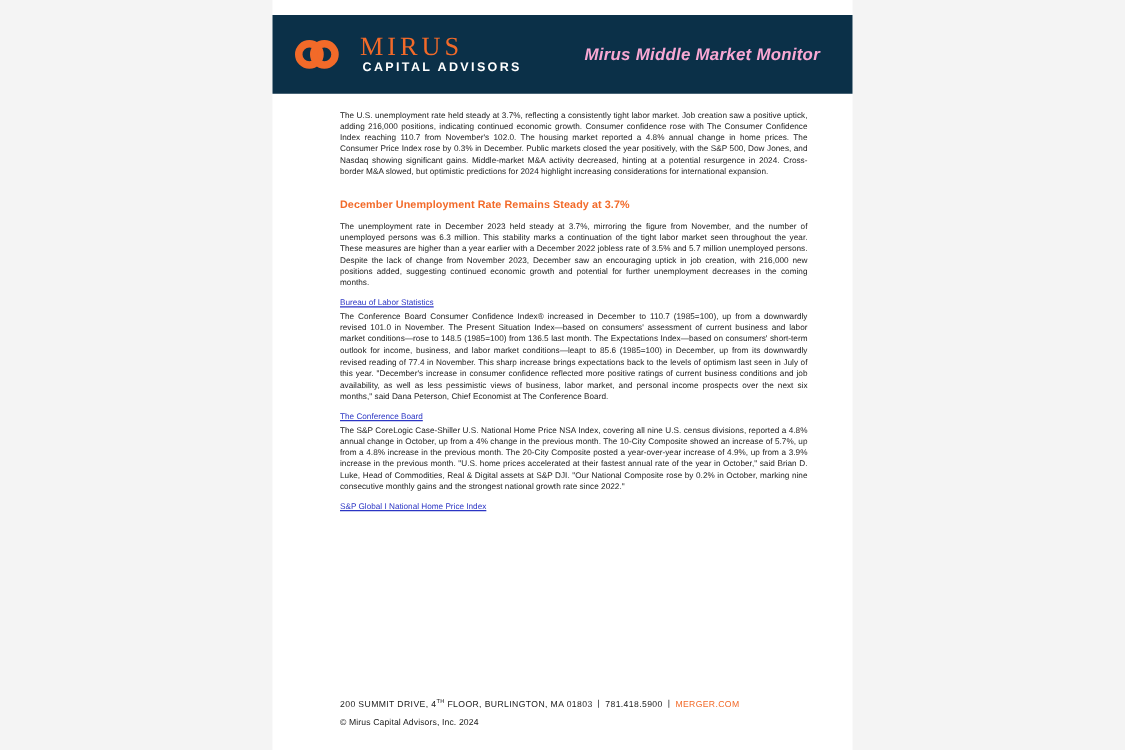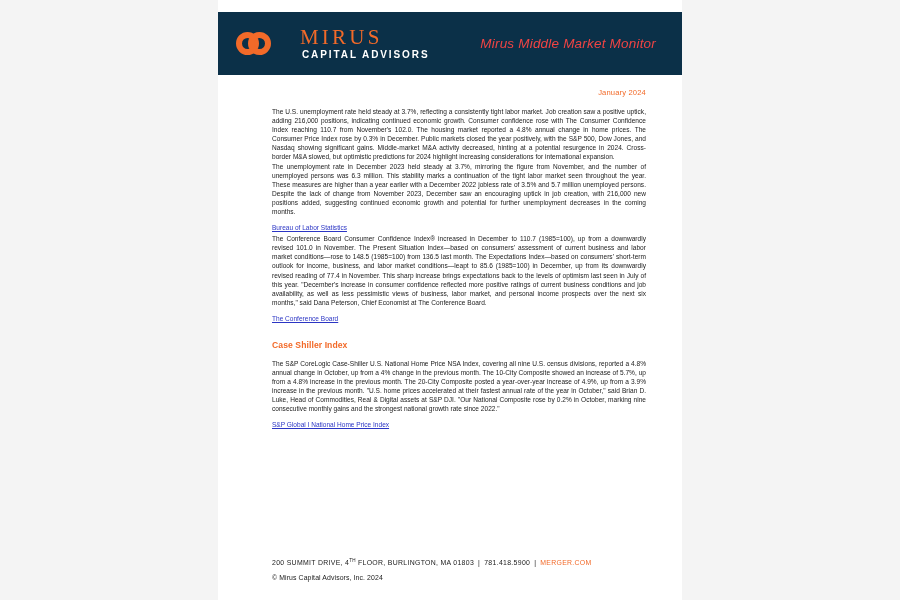--- a/index.html
+++ b/index.html
@@ -55,21 +55,21 @@
     width: 23px;
     height: 23px;
     border: 6px solid #f26a29;
     border-radius: 50%;
     box-sizing: border-box;
   }
   .logo-rings .ring.r1 { left: 0px; }
   .logo-rings .ring.r2 { left: 12px; }
 
   .logo-text {
-    margin-left: 21px;
+    margin-left: 9px;
     line-height: 1;
   }
   .logo-mirus {
     color: #f26a29;
     font-family: "Liberation Serif", serif;
     font-size: 21px;
     letter-spacing: 3.2px;
     font-weight: 400;
     display: block;
   }
@@ -77,24 +77,24 @@
     color: #ffffff;
     font-size: 10px;
     letter-spacing: 1.9px;
     font-weight: 700;
     display: block;
     margin-top: 2px;
     margin-left: 2px;
   }
 
   .banner-title {
-    color: #ef4444;
+    color: #f9a8d4;
     font-style: italic;
     font-size: 13.5px;
-    font-weight: 400;
+    font-weight: 700;
     margin-left: auto;
     margin-right: 26px;
     letter-spacing: 0.2px;
     white-space: nowrap;
   }
 
   
   .content {
     position: absolute;
     left: 54px;
@@ -194,37 +194,36 @@
       <div class="logo-text">
         <span class="logo-mirus">MIRUS</span>
         <span class="logo-sub">CAPITAL ADVISORS</span>
       </div>
     </div>
     <div class="banner-title">Mirus Middle Market Monitor</div>
   </div>
 
   <div class="content">
 
-    <div class="issue-date">January 2024</div>
 
 
     <p class="body-text">The U.S. unemployment rate held steady at 3.7%, reflecting a consistently tight labor market. Job creation saw a positive uptick, adding 216,000 positions, indicating continued economic growth. Consumer confidence rose with The Consumer Confidence Index reaching 110.7 from November's 102.0. The housing market reported a 4.8% annual change in home prices. The Consumer Price Index rose by 0.3% in December. Public markets closed the year positively, with the S&amp;P 500, Dow Jones, and Nasdaq showing significant gains. Middle-market M&amp;A activity decreased, hinting at a potential resurgence in 2024. Cross-border M&amp;A slowed, but optimistic predictions for 2024 highlight increasing considerations for international expansion.</p>
 
     <div class="block">
+      <h2 class="section-head">December Unemployment Rate Remains Steady at 3.7%</h2>
       <p class="body-text">The unemployment rate in December 2023 held steady at 3.7%, mirroring the figure from November, and the number of unemployed persons was 6.3 million. This stability marks a continuation of the tight labor market seen throughout the year. These measures are higher than a year earlier with a December 2022 jobless rate of 3.5% and 5.7 million unemployed persons. Despite the lack of change from November 2023, December saw an encouraging uptick in job creation, with 216,000 new positions added, suggesting continued economic growth and potential for further unemployment decreases in the coming months.</p>
       <a class="source-link" href="#">Bureau of Labor Statistics</a>
     </div>
 
     <div class="block">
       <p class="body-text">The Conference Board Consumer Confidence Index® increased in December to 110.7 (1985=100), up from a downwardly revised 101.0 in November. The Present Situation Index—based on consumers' assessment of current business and labor market conditions—rose to 148.5 (1985=100) from 136.5 last month. The Expectations Index—based on consumers' short-term outlook for income, business, and labor market conditions—leapt to 85.6 (1985=100) in December, up from its downwardly revised reading of 77.4 in November. This sharp increase brings expectations back to the levels of optimism last seen in July of this year. "December's increase in consumer confidence reflected more positive ratings of current business conditions and job availability, as well as less pessimistic views of business, labor market, and personal income prospects over the next six months," said Dana Peterson, Chief Economist at The Conference Board.</p>
       <a class="source-link" href="#">The Conference Board</a>
     </div>
 
     <div class="block">
-      <h2 class="section-head">Case Shiller Index</h2>
       <p class="body-text">The S&amp;P CoreLogic Case-Shiller U.S. National Home Price NSA Index, covering all nine U.S. census divisions, reported a 4.8% annual change in October, up from a 4% change in the previous month. The 10-City Composite showed an increase of 5.7%, up from a 4.8% increase in the previous month. The 20-City Composite posted a year-over-year increase of 4.9%, up from a 3.9% increase in the previous month. "U.S. home prices accelerated at their fastest annual rate of the year in October," said Brian D. Luke, Head of Commodities, Real &amp; Digital assets at S&amp;P DJI. "Our National Composite rose by 0.2% in October, marking nine consecutive monthly gains and the strongest national growth rate since 2022."</p>
       <a class="source-link" href="#">S&amp;P Global I National Home Price Index</a>
     </div>
 
   </div>
 
   <div class="footer">
     <div class="footer-line1"><span>200 SUMMIT DRIVE, 4</span><sup>TH</sup><span> FLOOR, BURLINGTON, MA 01803</span><span class="footer-sep">|</span><span>781.418.5900</span><span class="footer-sep">|</span><span class="footer-web">MERGER.COM</span></div>
     <div class="footer-line2">© Mirus Capital Advisors, Inc. 2024</div>
   </div>

